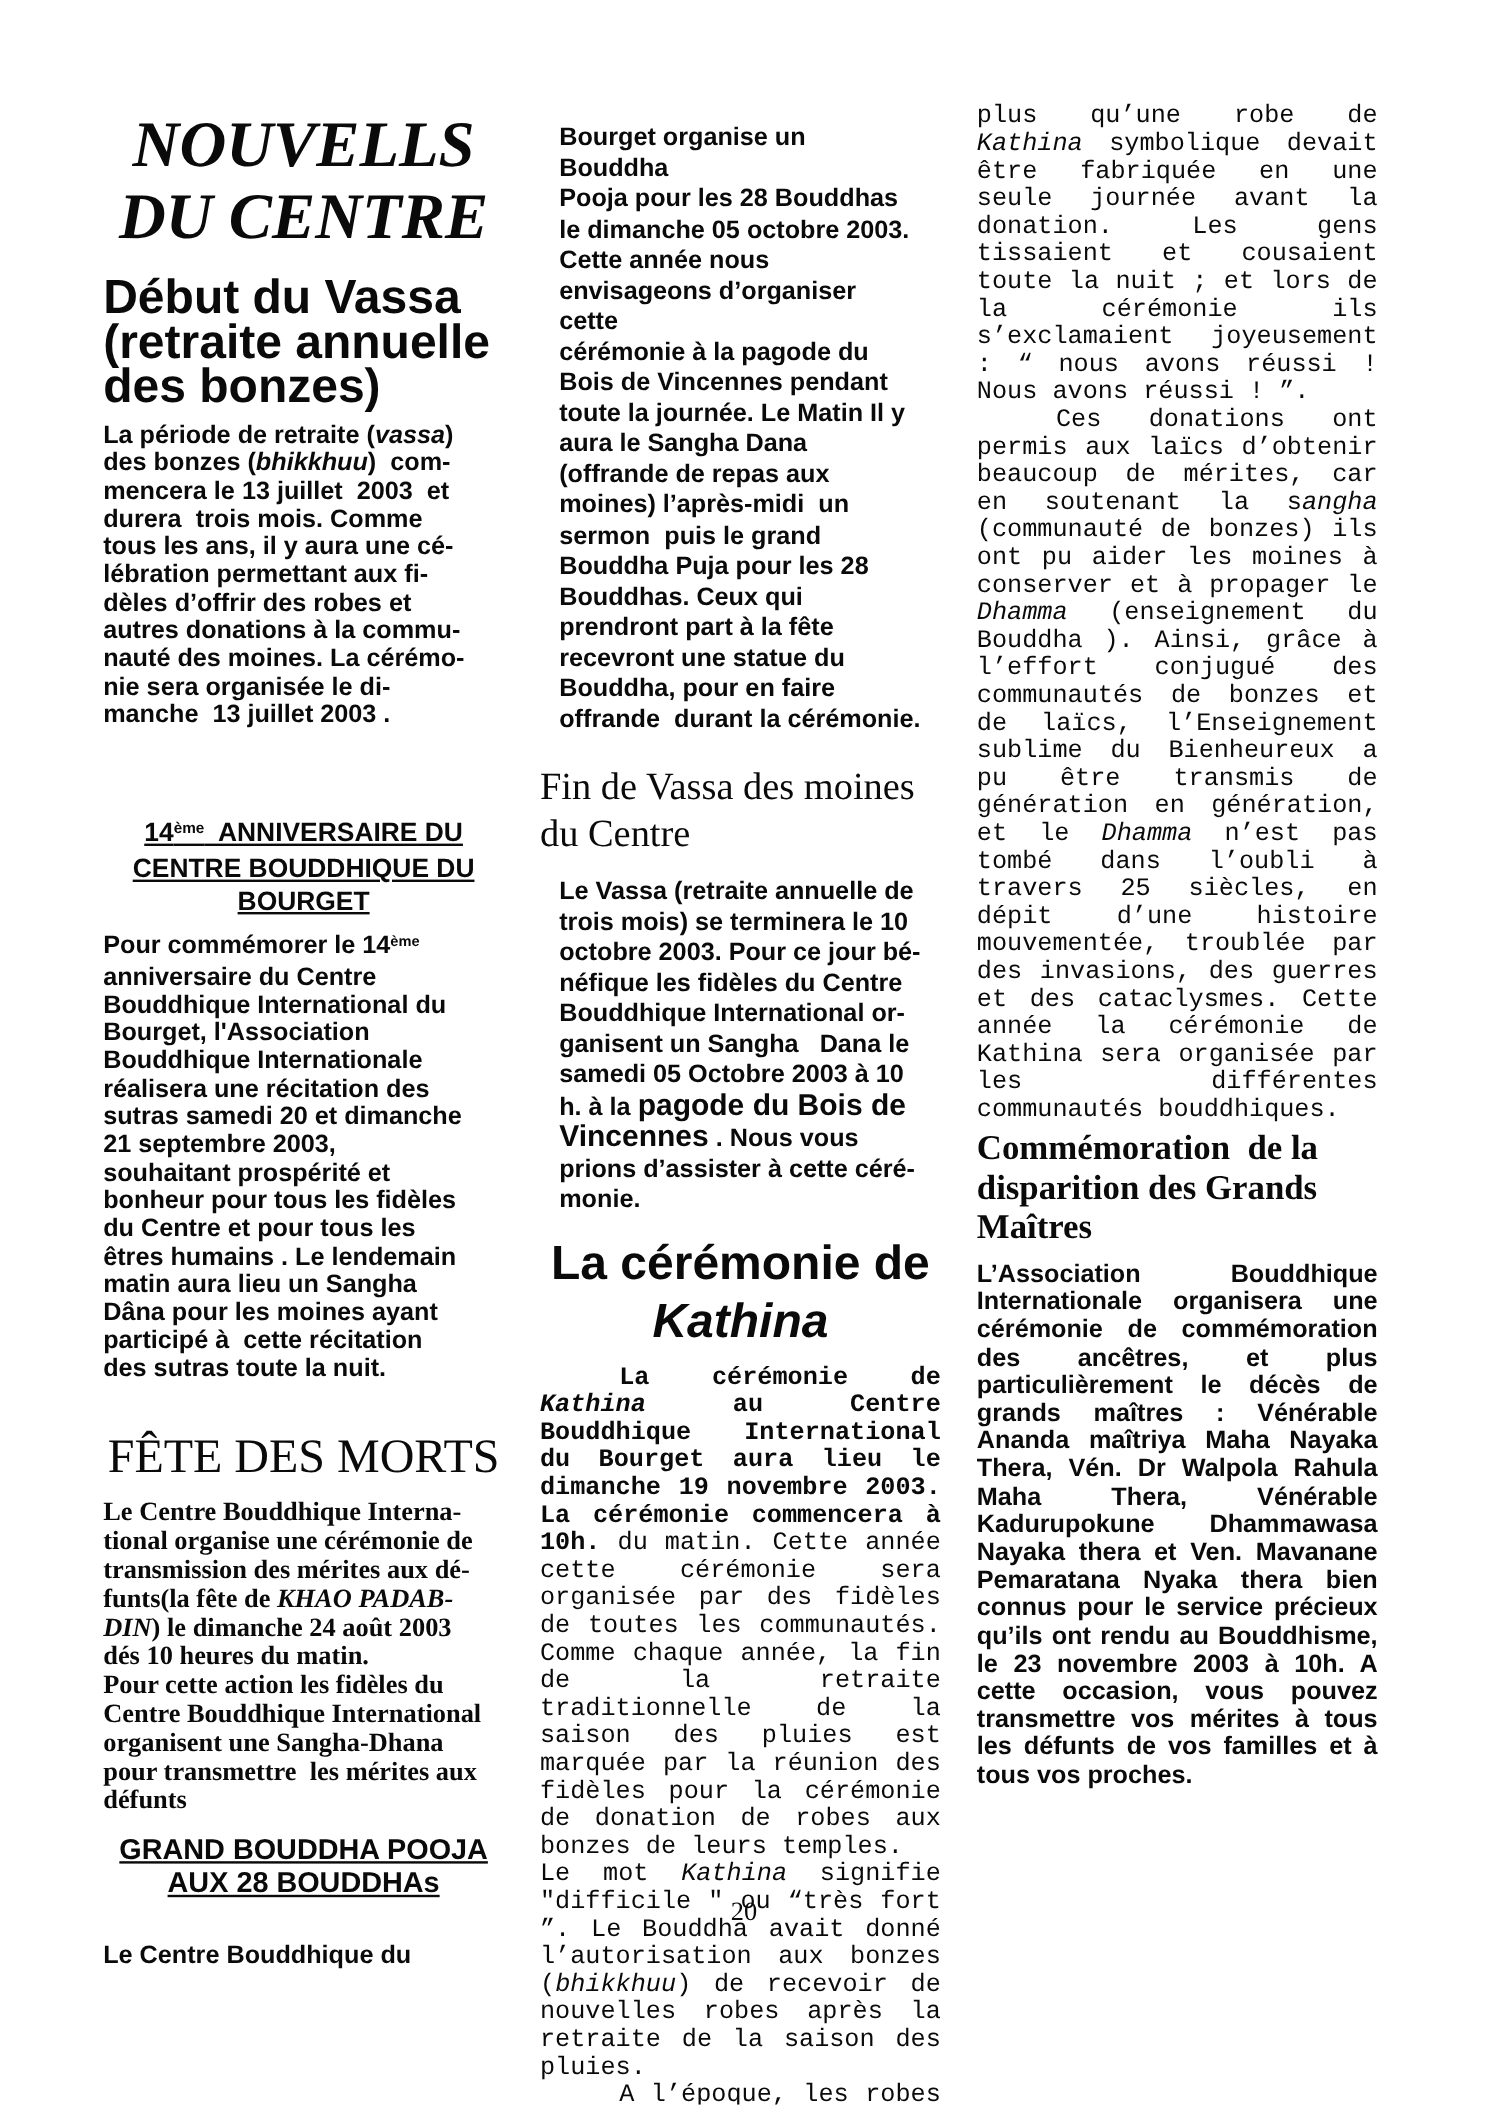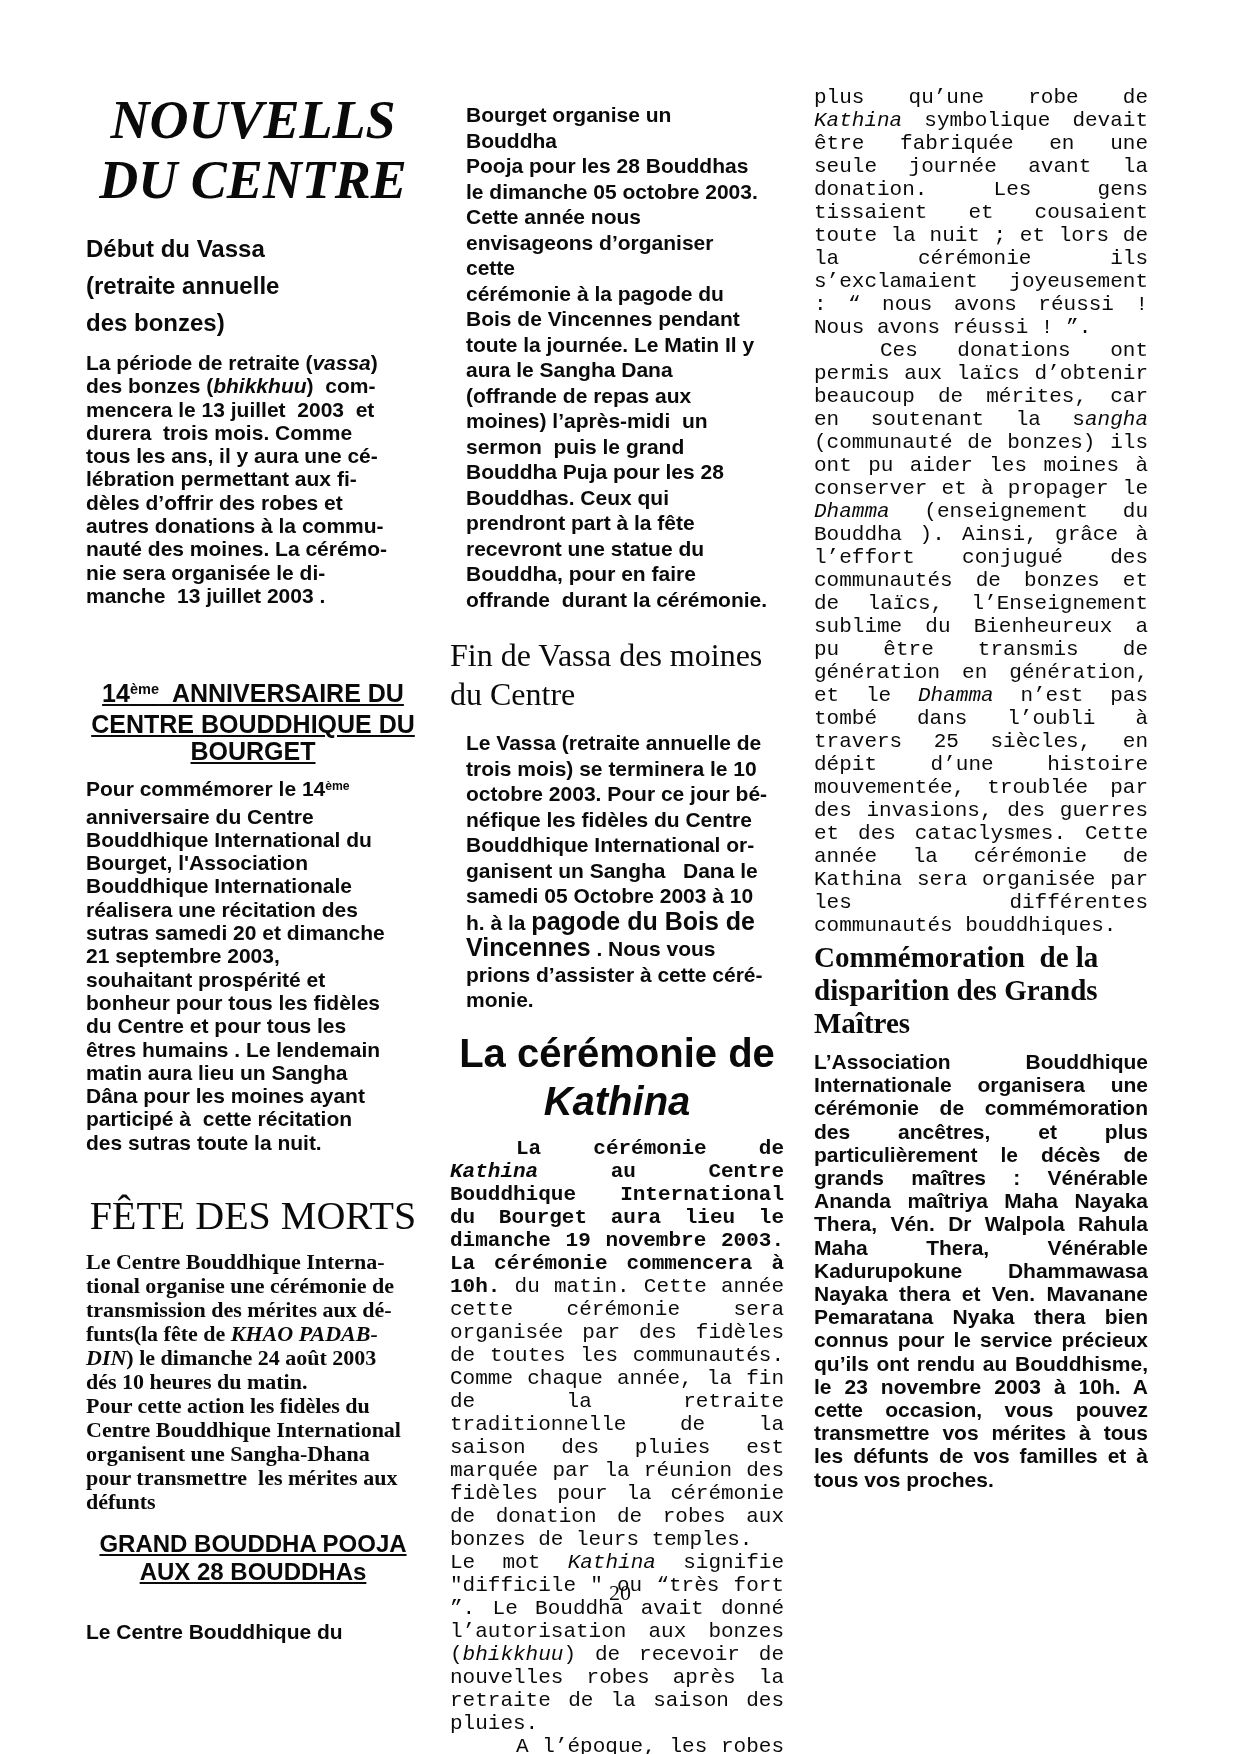--- a/index.html
+++ b/index.html
@@ -23,36 +23,36 @@
   
   .b-title {
     font-family: "Liberation Serif", serif;
     font-weight: bold; font-style: italic;
     font-size: 54px; line-height: 60px;
     text-align: center; white-space: pre-wrap;
     margin: 4px 0 20px 0;
   }
   .h-debut {
     font-family: "Liberation Sans", sans-serif;
-    font-weight: bold; font-size: 24px; line-height: 37px;
+    font-weight: bold; font-size: 40px; line-height: 37px;
     white-space: pre-wrap; margin: 0 0 10px 0;
   }
   .p-bold {
     font-family: "Liberation Sans", sans-serif;
     font-weight: bold; font-size: 21px; line-height: 23.3px;
     white-space: pre-wrap; margin: 0;
   }
   .p-bold2 {
     font-family: "Liberation Sans", sans-serif;
     font-weight: bold; font-size: 21px; line-height: 25.5px;
     white-space: pre-wrap; margin: 16px;
   }
   .h-und {
     font-family: "Liberation Sans", sans-serif;
-    font-weight: bold; font-size: 25px; line-height: 27px;
+    font-weight: bold; font-size: 22px; line-height: 27px;
     text-align: center; text-decoration: underline;
     white-space: pre-wrap; margin: 73px 0 12px 0;
   }
   .h-fete {
     font-family: "Liberation Serif", serif;
     font-weight: normal; font-size: 40px; line-height: 36px;
     text-align: center; margin: 44px 0 16px 0;
   }
   .p-serifbold {
     font-family: "Liberation Serif", serif;

